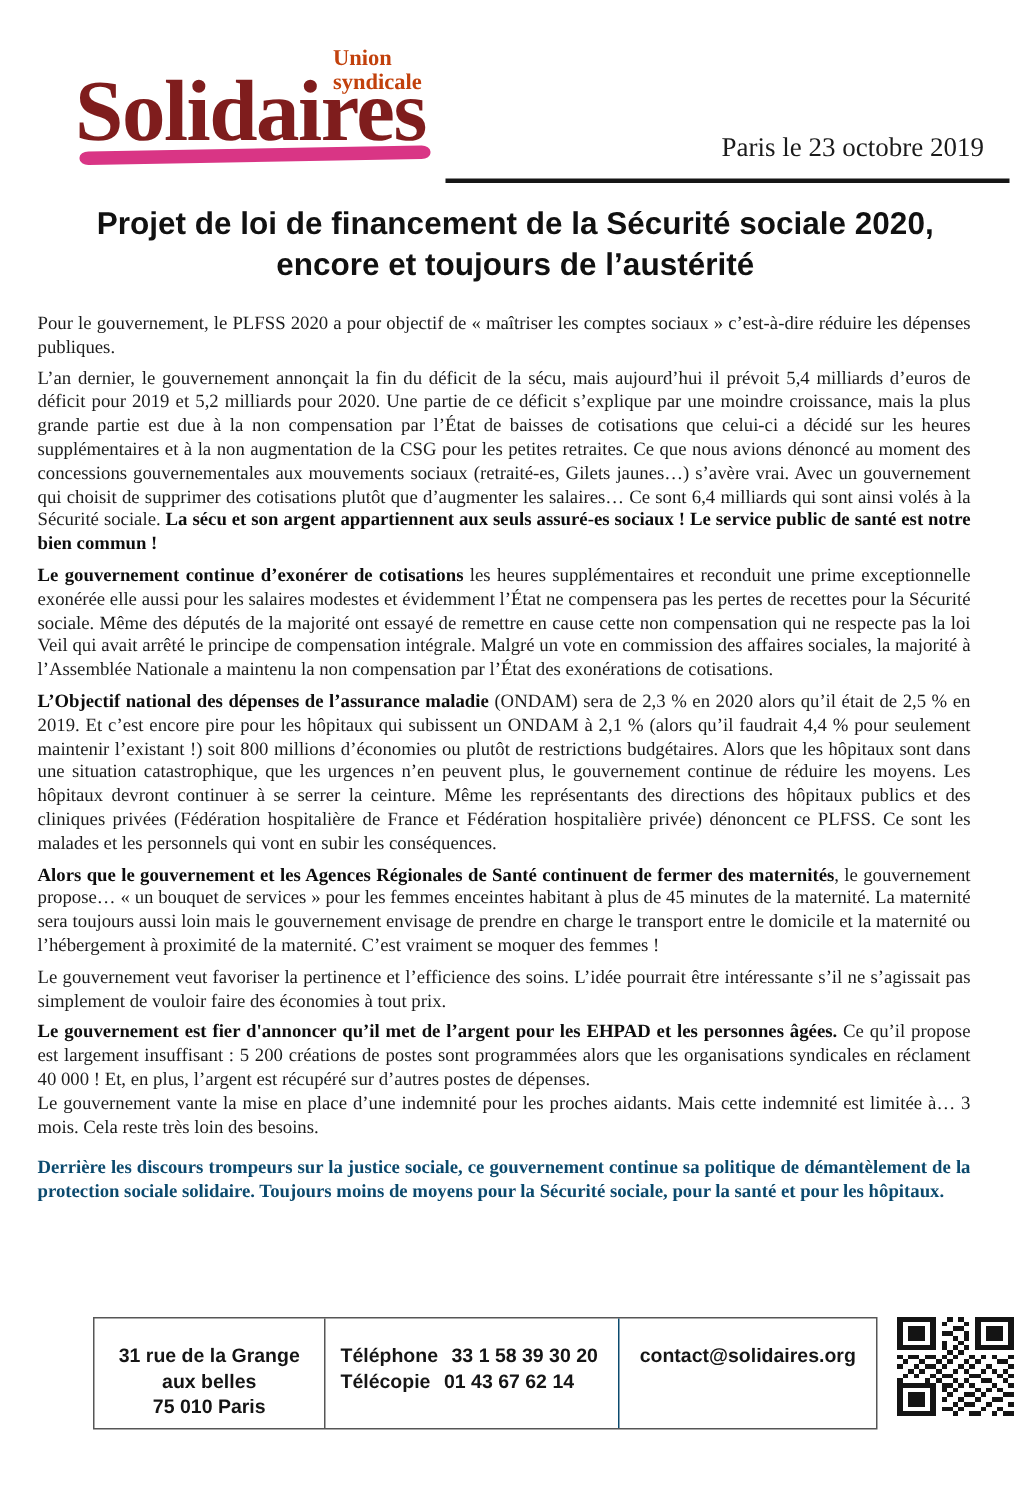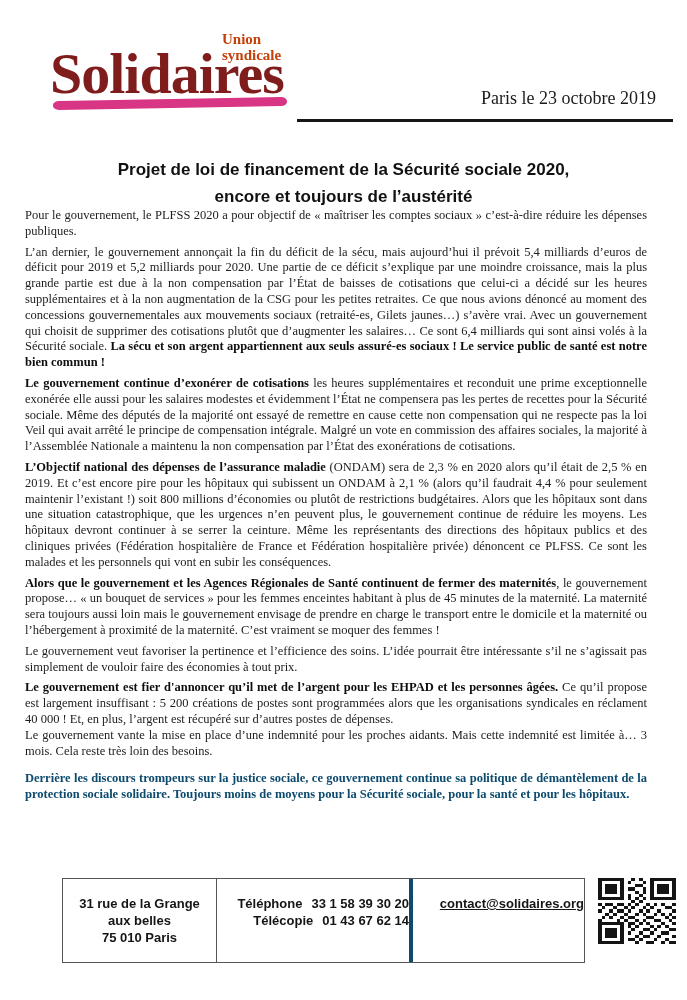--- a/index.html
+++ b/index.html
@@ -61,28 +61,28 @@
     top: 119px;
     left: 297px;
     width: 376px;
     height: 3px;
     background: #161616;
   }
 
   
   .title {
     position: absolute;
-    top: 156px;
+    top: 136px;
     left: 0;
     right: 0;
     margin: 0;
     text-align: center;
     font-family: "Liberation Sans", sans-serif;
     font-weight: bold;
-    font-size: 17px;
+    font-size: 21px;
     line-height: 27px;
     color: #111111;
   }
   .title .tline { display: block; }
 
   
   .content {
     position: absolute;
     top: 208px;
     left: 25px;
@@ -95,42 +95,41 @@
   .content p { margin: 0 15px 5px 0; }
   .content b { color: #0e0e0e; }
   .content p.final { margin-top: 12px; font-weight: bold; color: #0c4a6e; }
 
   
   .footer-table {
     position: absolute;
     top: 878px;
     left: 62px;
     width: 523px;
-    height: 85px;
+    height: 75px;
     border: 1px solid #565656;
     display: flex;
     font-family: "Liberation Sans", sans-serif;
     font-weight: bold;
     font-size: 13px;
     line-height: 17px;
     color: #151515;
   }
   .cell { padding-top: 16px; }
   .cell-address {
     width: 154px;
     text-align: center;
     border-right: 1px solid #565656;
   }
   .cell-phone {
     width: 196px;
-    border-right: 4px solid #0c4a6e;
+    border-right: 1px solid #0c4a6e;
     padding-left: 10px;
-    text-align: right;
-  }
-  .cell-contact { flex: 1; text-align: right; text-decoration: underline; }
+  }
+  .cell-contact { flex: 1; text-align: center; }
   .phone-label { display: inline-block; margin-right: 9px; }
 
   .qr {
     position: absolute;
     top: 878px;
     left: 598px;
     width: 78px;
     height: 66px;
   }
 </style>

